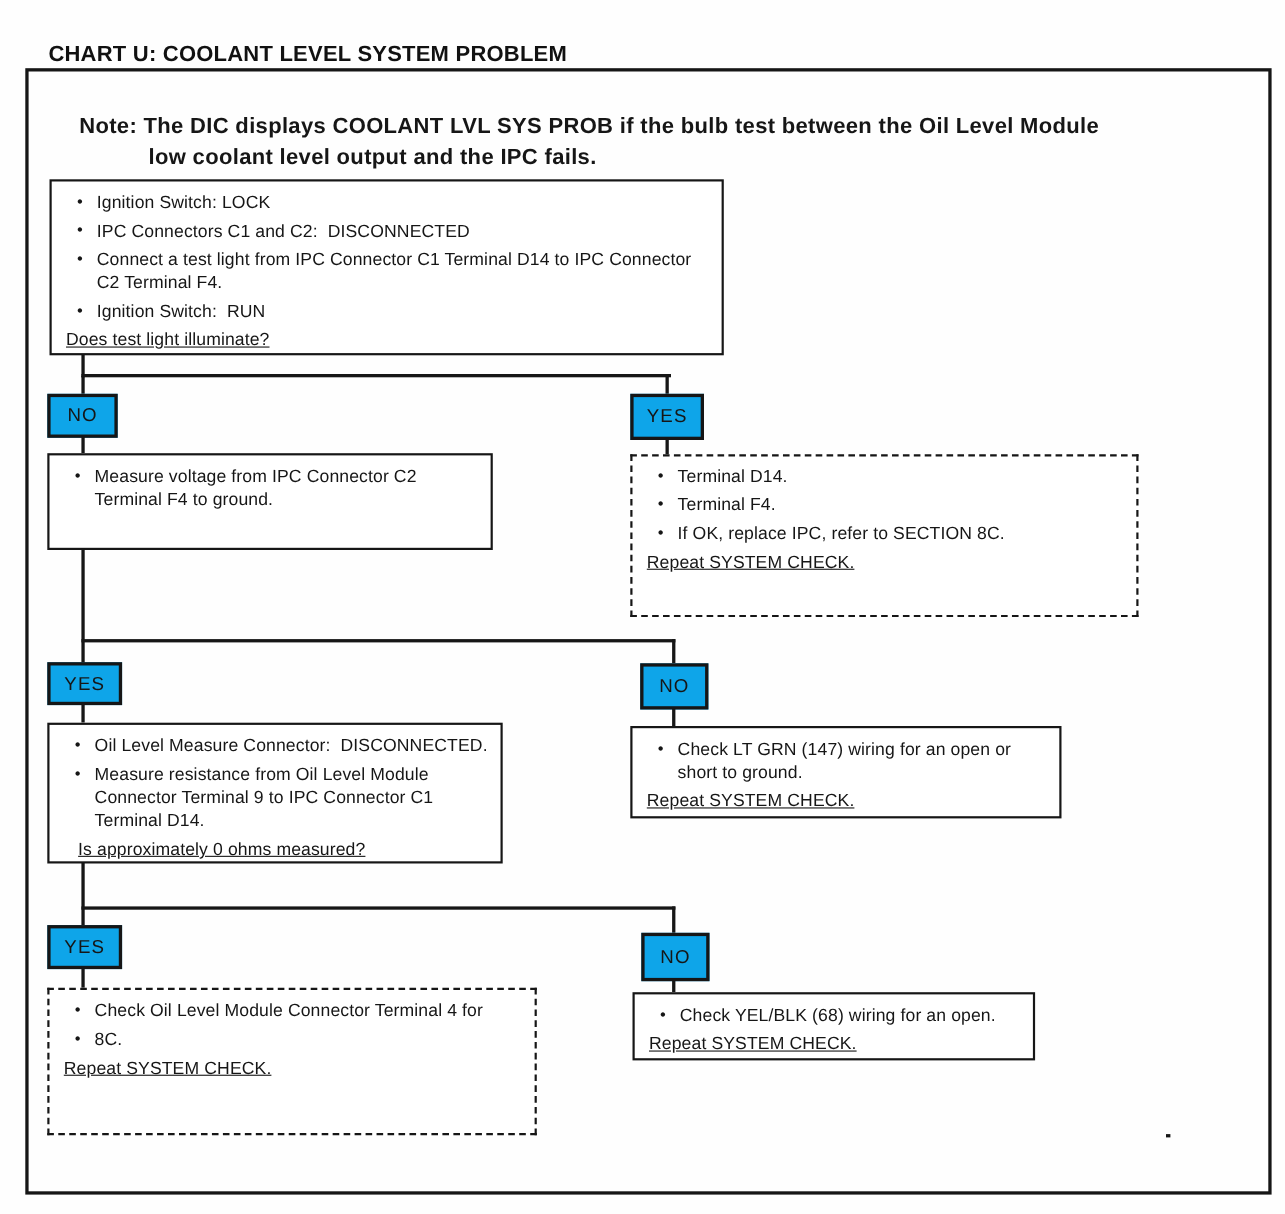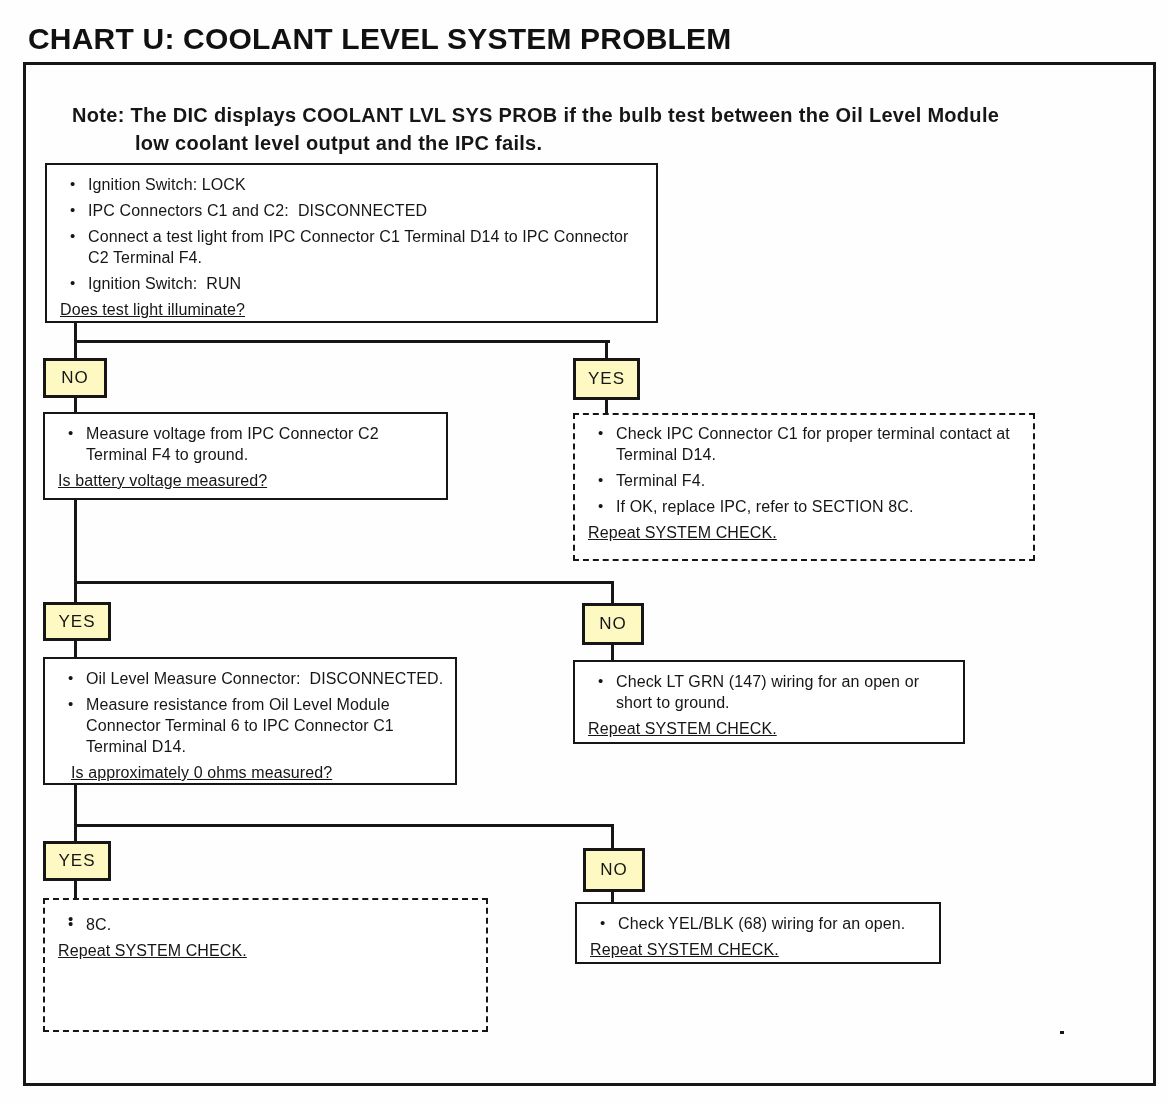--- a/index.html
+++ b/index.html
@@ -6,22 +6,22 @@
   html, body { margin: 0; padding: 0; background: #ffffff; }
   .canvas {
     position: relative;
     width: 1168px; height: 1104px;
     background: #fefefe;
     font-family: "Liberation Sans", sans-serif;
     color: var(--ink);
     overflow: hidden;
   }
   .title {
-    position: absolute; left: 28px; top: 22px; margin: 0;
-    font-size: 30px; font-weight: bold; letter-spacing: 0.2px;
+    position: absolute; left: 28px; top: 22px; margin: 16px;
+    font-size: 20px; font-weight: bold; letter-spacing: 0.2px;
     color: #111;
   }
   .frame {
     position: absolute; left: 23px; top: 62px;
     width: 1127px; height: 1018px;
     border: 3px solid var(--ink);
   }
   .note {
     position: absolute;
     font-size: 20px; font-weight: bold; letter-spacing: 0.3px;
@@ -45,21 +45,21 @@
   .ln.b { margin-top: 5px; }
   .node .ln:first-child { margin-top: 0; }
   .ln.f { padding-left: 5px; margin-top: 5px; text-decoration: underline; }   
   .ln.f.deep { padding-left: 18px; }              
   .bu { position: absolute; left: 15px; top: -1px; font-size: 15px; }
 
   
   .dec {
     position: absolute;
     border: 3px solid var(--ink);
-    background: #fef9c3;
+    background: #0ea5e9;
     display: flex; align-items: center; justify-content: center;
     font-size: 17px; letter-spacing: 1px;
     box-sizing: border-box;
   }
 
   
   .cn { position: absolute; background: var(--ink); }
 
   .speck { position: absolute; width: 4px; height: 3px; background: var(--ink); }
 </style>
@@ -91,46 +91,45 @@
 
   <div class="dec" style="left:43px; top:358px; width:64px; height:40px">NO</div>
   <div class="dec" style="left:573px; top:358px; width:67px; height:42px">YES</div>
 
   <div class="cn" style="left:74px; top:397px; width:3px; height:15px"></div>
   <div class="cn" style="left:605px; top:399px; width:3px; height:15px"></div>
 
   <div class="node solid" style="left:43px; top:412px; width:405px; height:88px">
     <div class="ln b"><span class="bu">•</span><span class="t">Measure voltage from IPC Connector C2</span></div>
     <div class="ln c"><span class="t">Terminal F4 to ground.</span></div>
-    <div class="ln f"><span class="t">Is battery voltage measured?</span></div>
   </div>
 
   <div class="node dashed" style="left:573px; top:413px; width:462px; height:148px; padding-top:8px">
-    <div class="ln b"><span class="bu">•</span><span class="t">Check IPC Connector C1 for proper terminal contact at</span></div>
+    <div class="ln b"><span class="bu">•</span></div>
     <div class="ln c"><span class="t">Terminal D14.</span></div>
     <div class="ln b"><span class="bu">•</span></div>
     <div class="ln c"><span class="t">Terminal F4.</span></div>
     <div class="ln b"><span class="bu">•</span><span class="t">If OK, replace IPC, refer to SECTION 8C.</span></div>
     <div class="ln f"><span class="t">Repeat SYSTEM CHECK.</span></div>
   </div>
 
   <div class="cn" style="left:74px; top:499px; width:3px; height:104px"></div>
   <div class="cn" style="left:74px; top:581px; width:540px; height:3px"></div>
   <div class="cn" style="left:611px; top:581px; width:3px; height:22px"></div>
 
   <div class="dec" style="left:43px; top:602px; width:68px; height:39px">YES</div>
   <div class="dec" style="left:582px; top:603px; width:62px; height:42px">NO</div>
 
   <div class="cn" style="left:74px; top:640px; width:3px; height:17px"></div>
   <div class="cn" style="left:611px; top:644px; width:3px; height:16px"></div>
 
   <div class="node solid" style="left:43px; top:657px; width:414px; height:128px">
     <div class="ln b"><span class="bu">•</span><span class="t">Oil Level Measure Connector:  DISCONNECTED.</span></div>
     <div class="ln b"><span class="bu">•</span><span class="t">Measure resistance from Oil Level Module</span></div>
-    <div class="ln c"><span class="t">Connector Terminal 6 to IPC Connector C1</span></div>
+    <div class="ln c"><span class="t">Connector Terminal 9 to IPC Connector C1</span></div>
     <div class="ln c"><span class="t">Terminal D14.</span></div>
     <div class="ln f deep"><span class="t">Is approximately 0 ohms measured?</span></div>
   </div>
 
   <div class="node solid" style="left:573px; top:660px; width:392px; height:84px">
     <div class="ln b"><span class="bu">•</span><span class="t">Check LT GRN (147) wiring for an open or</span></div>
     <div class="ln c"><span class="t">short to ground.</span></div>
     <div class="ln f"><span class="t">Repeat SYSTEM CHECK.</span></div>
   </div>
 
@@ -138,21 +137,21 @@
   <div class="cn" style="left:74px; top:824px; width:540px; height:3px"></div>
   <div class="cn" style="left:611px; top:824px; width:3px; height:24px"></div>
 
   <div class="dec" style="left:43px; top:841px; width:68px; height:40px">YES</div>
   <div class="dec" style="left:583px; top:848px; width:62px; height:44px">NO</div>
 
   <div class="cn" style="left:74px; top:880px; width:3px; height:18px"></div>
   <div class="cn" style="left:611px; top:891px; width:3px; height:11px"></div>
 
   <div class="node dashed" style="left:43px; top:898px; width:445px; height:134px">
-    <div class="ln b"><span class="bu">•</span></div>
+    <div class="ln b"><span class="bu">•</span><span class="t">Check Oil Level Module Connector Terminal 4 for</span></div>
     <div class="ln b"><span class="bu">•</span></div>
     <div class="ln c"><span class="t">8C.</span></div>
     <div class="ln f"><span class="t">Repeat SYSTEM CHECK.</span></div>
   </div>
 
   <div class="node solid" style="left:575px; top:902px; width:366px; height:62px">
     <div class="ln b"><span class="bu">•</span><span class="t">Check YEL/BLK (68) wiring for an open.</span></div>
     <div class="ln f"><span class="t">Repeat SYSTEM CHECK.</span></div>
   </div>
 

